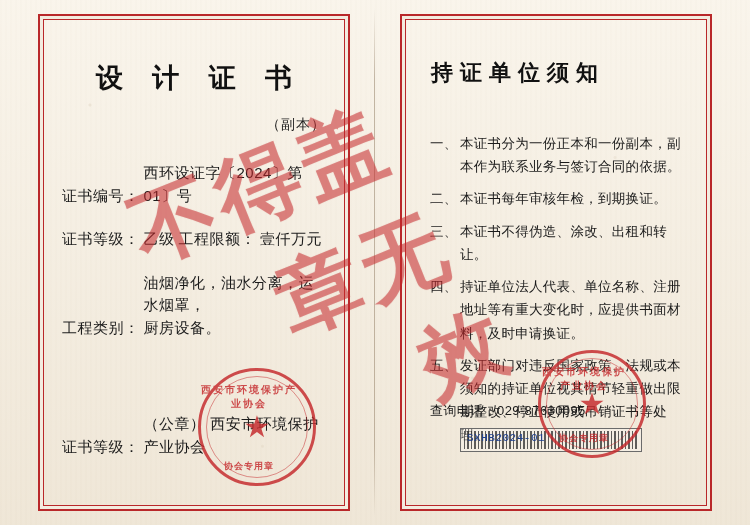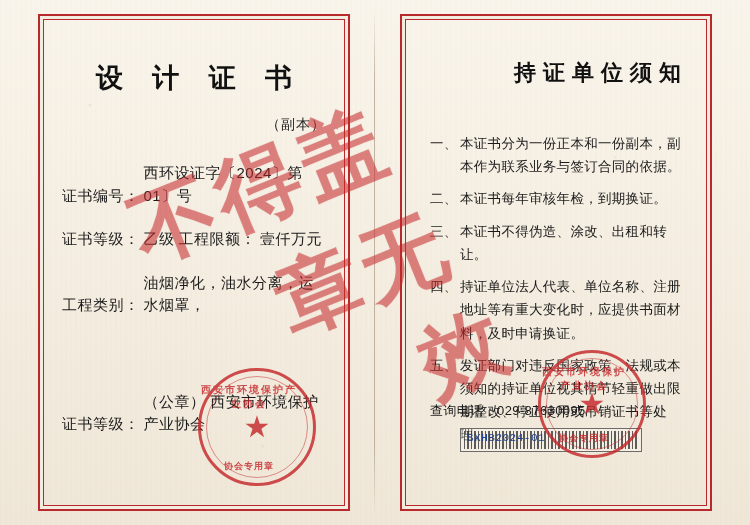--- a/index.html
+++ b/index.html
@@ -114,21 +114,21 @@
     padding-left: 4px;
   }
   .field.two-line { margin-bottom: 16px; }
   .field .val .l2 { display: block; }
 
   .inline-split { display: flex; gap: 4px; }
   .inline-split .seg { white-space: nowrap; }
 
   
   .notice-title {
-    text-align: right;
+    text-align: left;
     font-family: "DejaVu Sans", "Liberation Sans", sans-serif;
     font-weight: bold;
     font-size: 22px;
     letter-spacing: 7px;
     color: #111;
     text-indent: 7px;
     margin-top: 14px;
   }
   .notice-list {
     margin-top: 44px;
@@ -290,20 +290,21 @@
               <span class="lbl">工程限额：</span><span class="val">壹仟万元</span>
             </span>
           </div>
         </div>
 
 
         <div class="field two-line">
           <span class="lbl">工程类别：</span>
           <span class="val">
             <span class="l2">油烟净化，油水分离，运水烟罩，</span>
+            <span class="l2">厨房设备。</span>
           </span>
         </div>
 
       </div>
 
       <div class="field" style="margin-top:74px;">
         <span class="lbl">证书等级：</span>
         <span class="val">（公章） 西安市环境保护产业协会</span>
       </div>
 

